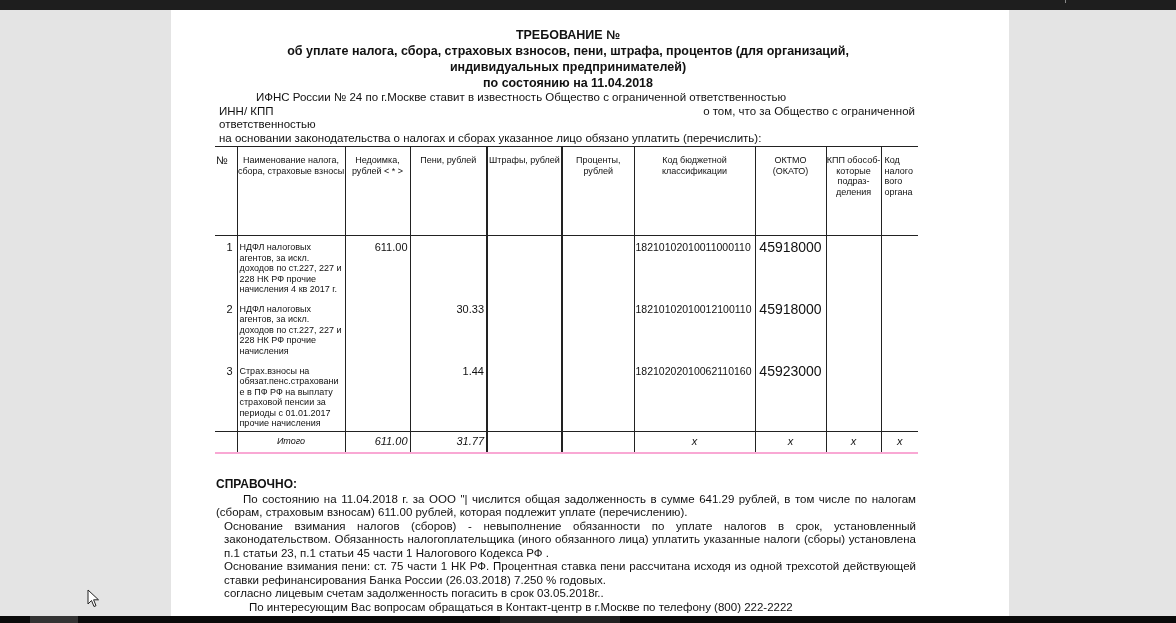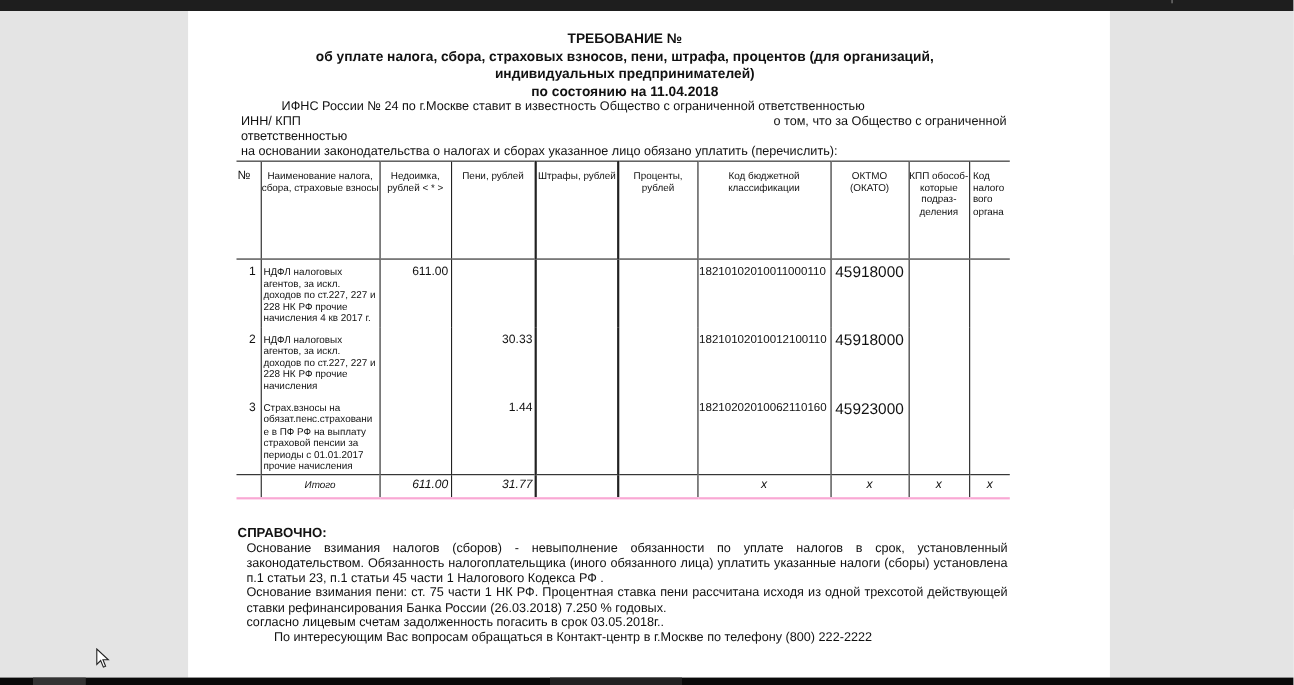--- a/index.html
+++ b/index.html
@@ -139,20 +139,21 @@
       <td class="x">x</td>
       <td class="x">x</td>
       <td class="x">x</td>
       <td class="x">x</td>
     </tr>
   </tbody>
     </table>
 
   <div class="ref">
     <div class="head">СПРАВОЧНО:</div>
+    <p class="ind1">По состоянию на  11.04.2018  г. за ООО "|                        числится общая задолженность в сумме  641.29 рублей, в том числе по налогам (сборам, страховым взносам)  611.00 рублей, которая подлежит уплате (перечислению).</p>
     <p class="blk">Основание взимания налогов (сборов) - невыполнение обязанности по  уплате налогов в срок, установленный законодательством. Обязанность налогоплательщика (иного обязанного лица) уплатить указанные налоги (сборы) установлена п.1 статьи 23, п.1 статьи 45 части 1 Налогового Кодекса РФ .</p>
     <p class="blk">Основание взимания пени: ст. 75 части 1 НК РФ. Процентная ставка пени рассчитана исходя из одной трехсотой действующей ставки рефинансирования Банка России (26.03.2018) 7.250 % годовых.</p>
     <div class="ln2">согласно лицевым счетам задолженность погасить в срок 03.05.2018г..</div>
     <div class="ln3">По интересующим Вас вопросам обращаться в Контакт-центр в г.Москве  по телефону (800) 222-2222</div>
   </div>
 </div>
 
 <div class="bottombar">
   <div class="seg" style="left:30px;width:48px;background:#333;"></div>
   <div class="seg" style="left:500px;width:120px;background:#222;"></div>

